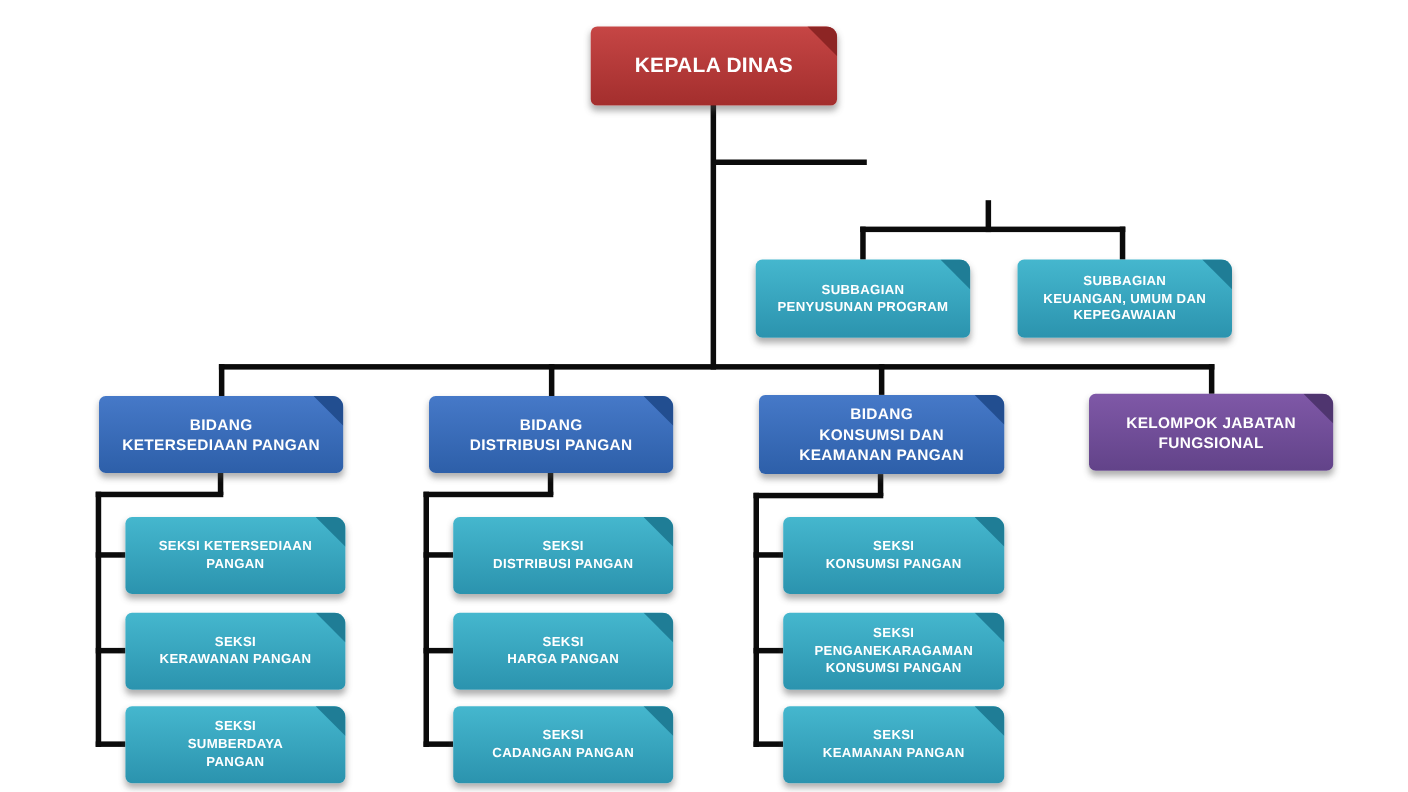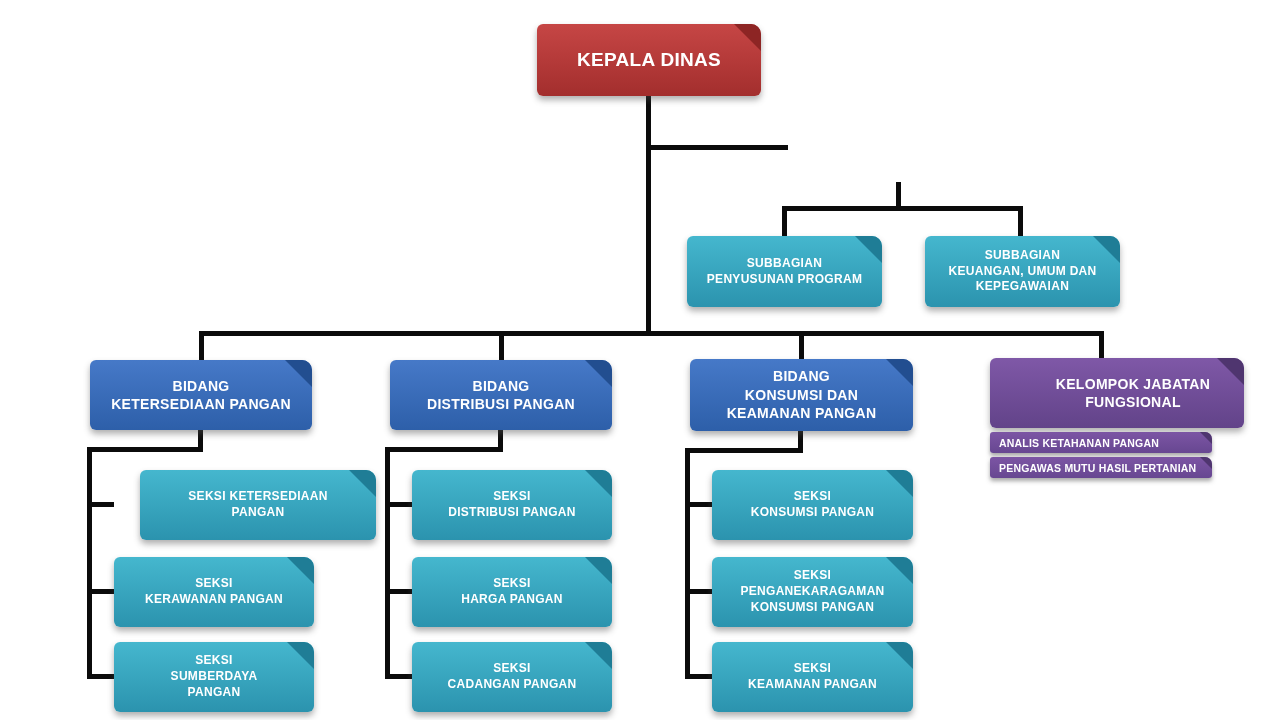--- a/index.html
+++ b/index.html
@@ -110,32 +110,26 @@
   <div class="node blue" style="left:390px;top:360px;width:222px;height:70px;">
     <span class="lbl fs14">BIDANG
 DISTRIBUSI PANGAN</span>
   </div>
   <div class="node blue" style="left:690px;top:359px;width:223px;height:72px;">
     <span class="lbl fs14">BIDANG
 KONSUMSI DAN
 KEAMANAN PANGAN</span>
   </div>
 
-  <div class="node purple" style="left:990px;top:358px;width:222px;height:70px;padding-left:32px;">
+  <div class="node purple" style="left:990px;top:358px;width:222px;height:70px;">
     <span class="lbl fs14">KELOMPOK JABATAN
 FUNGSIONAL</span>
   </div>
-  <div class="bar" style="left:990px;top:432px;width:222px;height:21px;">
-    <span class="lbl">ANALIS KETAHANAN PANGAN</span>
-  </div>
-  <div class="bar" style="left:990px;top:457px;width:222px;height:21px;">
-    <span class="lbl">PENGAWAS MUTU HASIL PERTANIAN</span>
-  </div>
 
-  <div class="node teal" style="left:114px;top:470px;width:236px;height:70px;margin-left:26px;">
+  <div class="node teal" style="left:114px;top:470px;width:200px;height:70px;">
     <span class="lbl fs12">SEKSI KETERSEDIAAN
 PANGAN</span>
   </div>
   <div class="node teal" style="left:114px;top:557px;width:200px;height:70px;">
     <span class="lbl fs12">SEKSI
 KERAWANAN PANGAN</span>
   </div>
   <div class="node teal" style="left:114px;top:642px;width:200px;height:70px;">
     <span class="lbl fs12">SEKSI
 SUMBERDAYA

